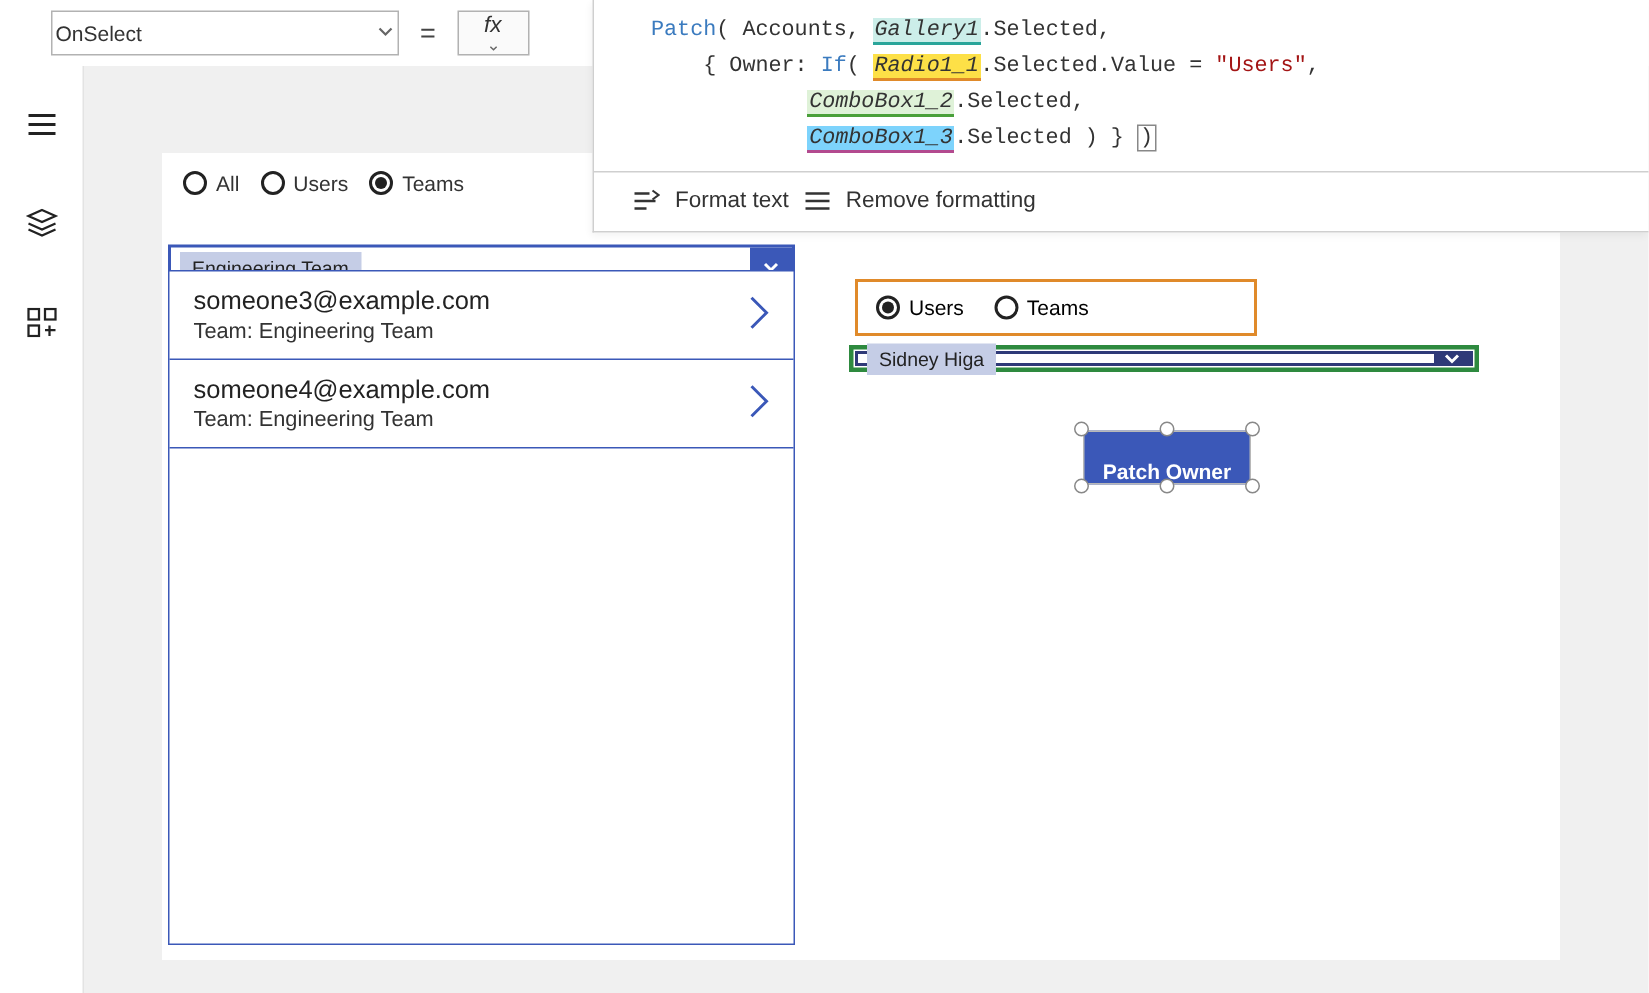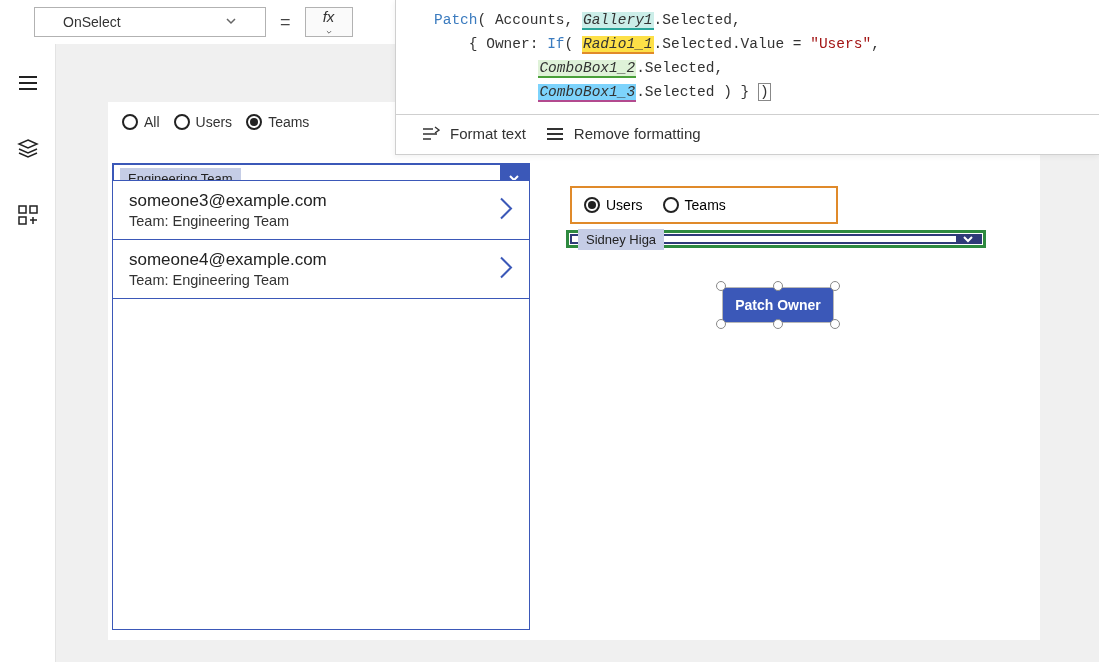--- a/index.html
+++ b/index.html
@@ -23,21 +23,21 @@
     gap: 8px;
   }
   .prop-select {
     width: 232px;
     height: 30px;
     border: 1px solid #b2b2b2;
     background: #fff;
     display: flex;
     align-items: center;
     justify-content: space-between;
-    padding: 0 28px;
+    padding: 0 2px;
     font-size: 14px;
     color: #333;
   }
   .prop-select .chev { color:#666; }
   .equals {
     font-size: 18px;
     color: #444;
     padding: 0 6px;
   }
   .fx-box {
@@ -82,21 +82,21 @@
   .tk-str   { color: #a31515; }
   .hl-teal    { background:#cceee9; border-bottom:2px solid #2aa59a; padding:0 1px; }
   .hl-orange  { background:#fde047; border-bottom:2px solid #e08a2a; padding:0 1px; }
   .hl-green   { background:#dff2d8; border-bottom:2px solid #4aa03a; padding:0 1px; }
   .hl-magenta { background:#7dd3fc; border-bottom:2px solid #b34a8f; padding:0 1px; }
   .cursor-paren { border:1px solid #888; padding:0 1px; }
 
   .formula-toolbar {
     display: flex;
     align-items: center;
-    gap: 20px;
+    gap: 10px;
     padding: 10px 18px 12px 26px;
     font-size: 15px;
     color: #333;
   }
   .ft-btn {
     display: flex;
     align-items: center;
     gap: 10px;
     cursor: pointer;
   }
@@ -229,21 +229,21 @@
 
   
   .patch-wrap {
     position: absolute;
     top: 185px; left: 614px;
     width:112px; height:36px;
   }
   .patch-btn {
     position:absolute; inset:0;
     background:#3b58b8; color:#fff;
-    display:flex; align-items:center; justify-content:center;
+    display:flex; align-items:flex-end; justify-content:center;
     font-size:14px; font-weight:600;
     border-radius:0;
     border:1px solid #b8b8b8;
   }
   .handle {
     position:absolute; width:10px; height:10px;
     background:#fff; border:1.5px solid #888; border-radius:50%;
   }
   .h-tl{top:-6px;left:-6px;} .h-tm{top:-6px;left:calc(50% - 5px);} .h-tr{top:-6px;right:-6px;}
   .h-bl{bottom:-6px;left:-6px;} .h-bm{bottom:-6px;left:calc(50% - 5px);} .h-br{bottom:-6px;right:-6px;}

